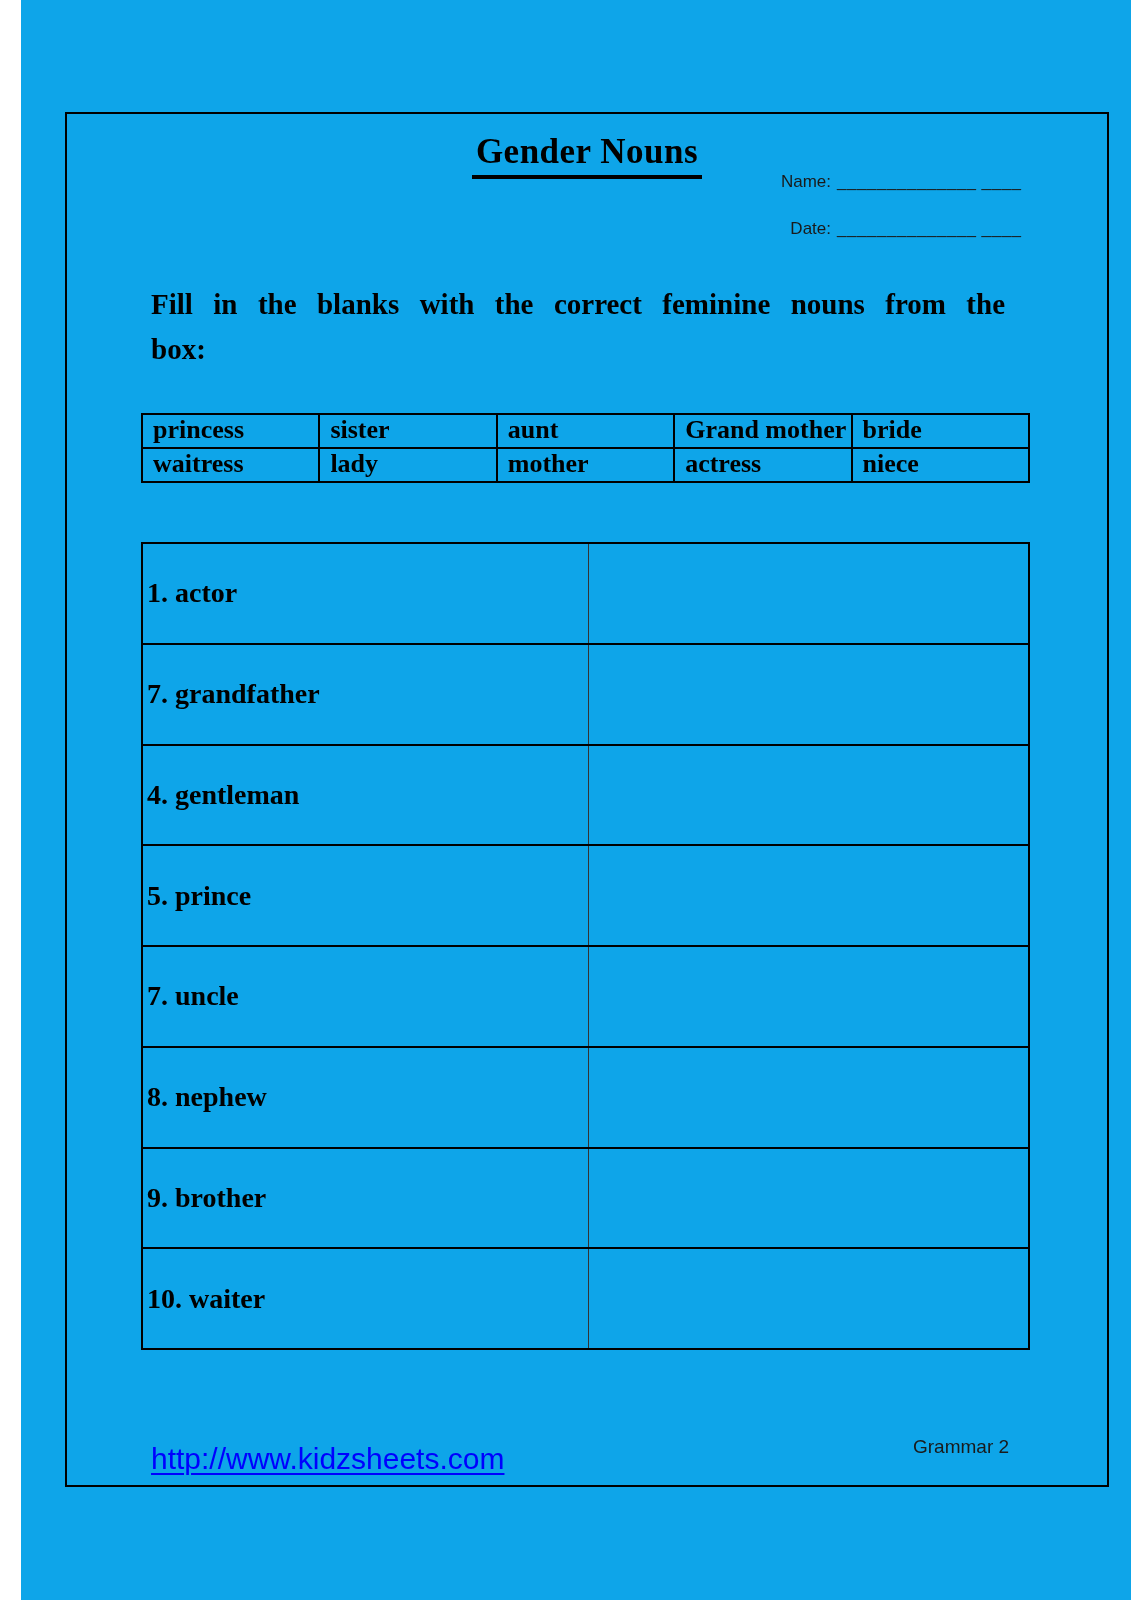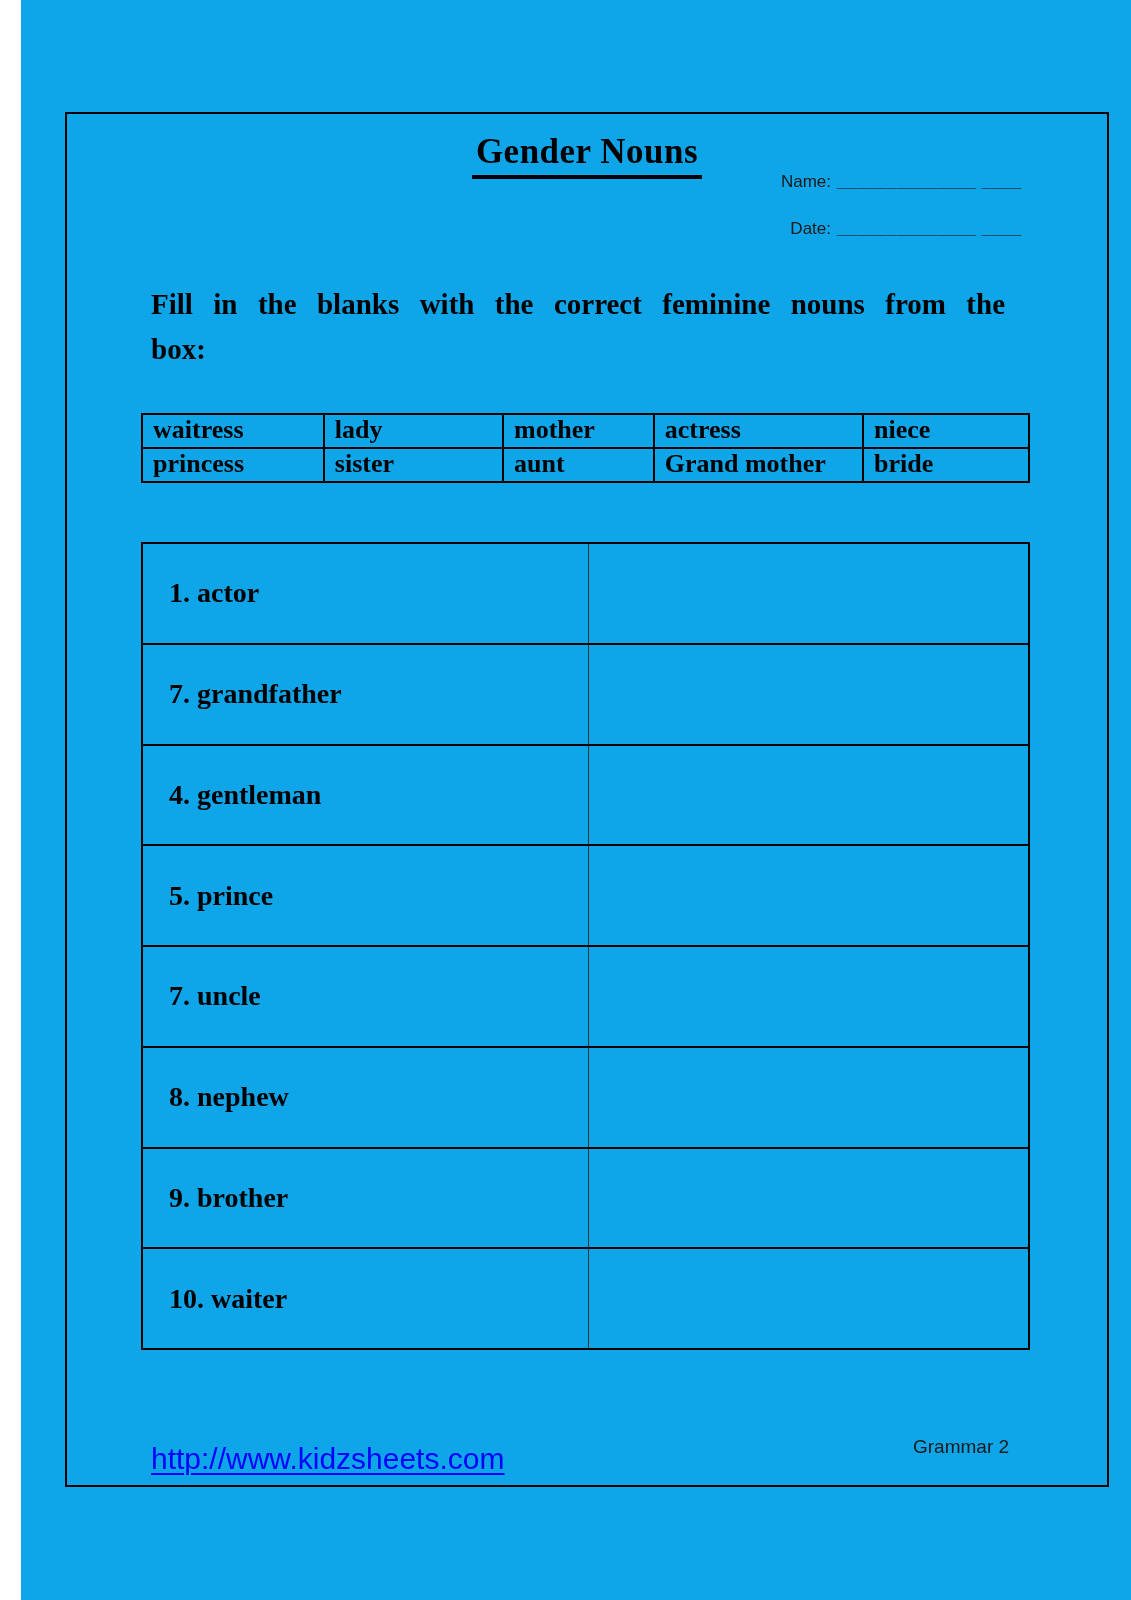--- a/index.html
+++ b/index.html
@@ -42,21 +42,21 @@
   .name-date {
     position: absolute;
     left: 712px;
     top: 58px;
     font-family: "Liberation Sans", sans-serif;
     font-size: 17px;
     color: #1a1a1a;
   }
   .nd-row { margin-bottom: 27px; white-space: nowrap; }
   .nd-row .lbl { display: inline-block; min-width: 52px; text-align: right; margin-right: 6px; }
-  .nd-blank { letter-spacing: 0.5px; font-weight: bold; }
+  .nd-blank { letter-spacing: 0.5px; }
   
   .instruction {
     position: absolute;
     left: 84px;
     top: 168px;
     width: 854px;
     font-size: 29px;
     font-weight: bold;
     line-height: 1.55;
   }
@@ -96,21 +96,21 @@
   .questions td {
     height: 80px;
     font-size: 28px;
     font-weight: bold;
     vertical-align: middle;
     border-top: 2px solid #000000;
   }
   .questions tr:first-child td { border-top: none; }
   .questions td.q {
     width: 50.3%;
-    padding-left: 26px;
+    padding-left: 4px;
     border-right: 1px solid #333333;
   }
   .questions td.a { width: 49.7%; }
   
   .footer-link {
     position: absolute;
     left: 84px;
     top: 1328px;
     font-family: "Liberation Sans", sans-serif;
     font-size: 30px;
@@ -150,33 +150,33 @@
     </div>
 
     <div class="instruction">
       <span class="instr-line1">Fill in the blanks with the correct feminine nouns from the</span>
       <span class="instr-line2">box:</span>
     </div>
 
     <table class="wordbox">
       <tbody>
         <tr>
+          <td>princess</td>
+          <td>sister</td>
+          <td>aunt</td>
+          <td>Grand mother</td>
+          <td>bride</td>
+        </tr>
+        <tr>
           <td style="width:20.5%">waitress</td>
           <td style="width:20.2%">lady</td>
           <td style="width:17.0%">mother</td>
           <td style="width:23.6%">actress</td>
           <td style="width:18.7%">niece</td>
         </tr>
-        <tr>
-          <td>princess</td>
-          <td>sister</td>
-          <td>aunt</td>
-          <td>Grand mother</td>
-          <td>bride</td>
-        </tr>
       </tbody>
     </table>
 
     <table class="questions">
       <tbody>
         <tr>
           <td class="q">1. actor</td>
           <td class="a"></td>
         </tr>
         <tr>

